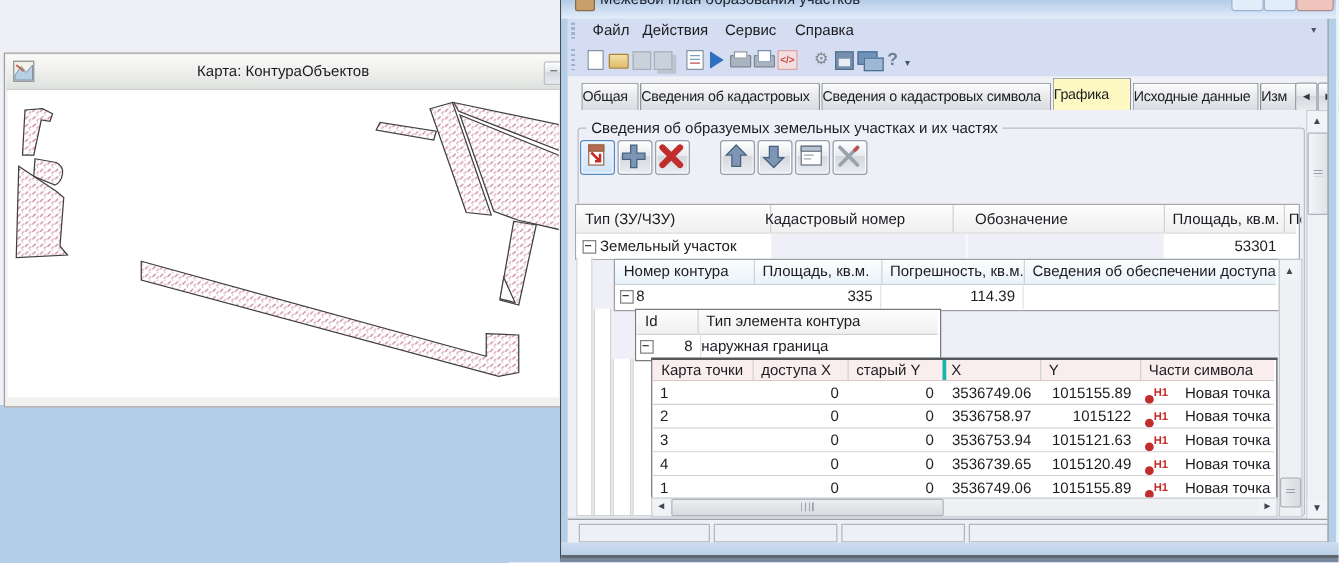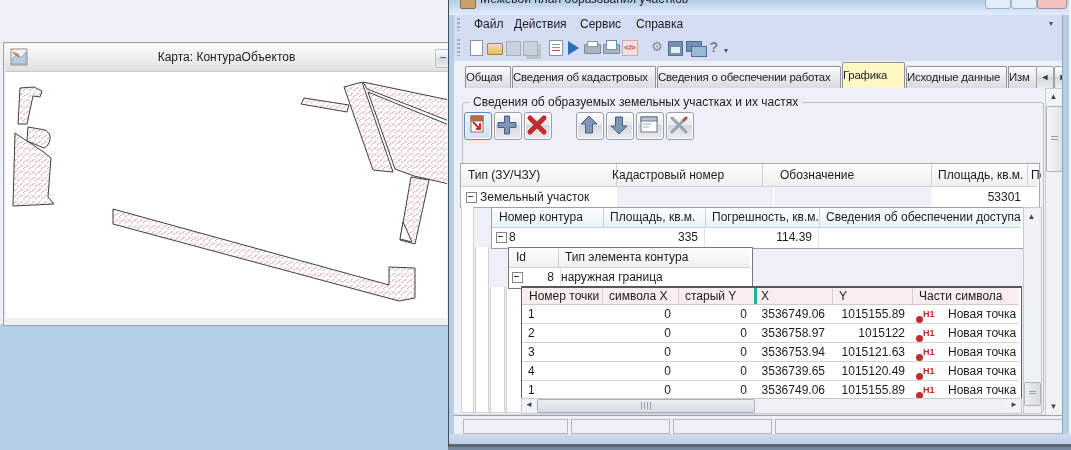--- a/index.html
+++ b/index.html
@@ -109,21 +109,21 @@
       <div class="abs" style="left:232px;top:7px;width:14px;height:9px;background:#6f93b8;border:1px solid #4d6f93">
           <div style="margin:4px 0 0 4px;width:14px;height:9px;background:#9db8d4;border:1px solid #4d6f93"></div>
         </div>
       <div class="abs" style="left:254px;top:5px;width:12px;height:16px;color:#6b7f96;font-size:14px;font-weight:bold;text-align:center;line-height:16px">?</div>
       <div class="abs" style="left:270px;top:12px;width:10px;height:10px;color:#4a5663;font-size:8px;line-height:10px">▾</div>
     </div>
 
     <div class="abs" style="left:5px;top:61px;width:613px;height:27px;background:#eef0f6;border-bottom:1px solid #8b929b">
       <div class="tab" style="left:11px;width:44px"><span>Общая</span></div>
       <div class="tab" style="left:58px;width:142px"><span>Сведения об кадастровых</span></div>
-      <div class="tab" style="left:203px;width:182px"><span>Сведения о обеспечении работах</span></div>
+      <div class="tab" style="left:203px;width:182px"><span>Сведения о кадастровых символа</span></div>
       <div class="tab active" style="left:388px;width:61px"><span>Графика</span></div>
       <div class="tab" style="left:452px;width:99px"><span>Исходные данные</span></div>
       <div class="tab" style="left:554px;width:28px;border-right:none"><span>Изм</span></div>
       <div class="scrbtn" style="left:582px;top:5px;width:16px;height:21px;line-height:21px;font-size:9px">◄</div>
       <div class="scrbtn" style="left:600px;top:5px;width:16px;height:21px;line-height:21px;font-size:9px">►</div>
     </div>
 
     <div class="abs" style="left:5px;top:88px;width:591px;height:326px;background:#eeeff7"></div>
 
     <div class="abs" style="left:13px;top:102px;width:580px;height:309px;border:1px solid #b9bfc3;border-radius:3px"></div>
@@ -215,22 +215,22 @@
       </div>
       <div class="abs" style="left:0;top:20px;width:241px;height:19px;background:#fff">
         <span class="exp" style="left:3px;top:4px"></span>
         <div class="abs cellR" style="left:14px;width:31px;top:0;height:19px;line-height:19px;border-right:1px solid #e4e4e6">8</div>
         <div class="abs" style="left:52px;top:0;height:19px;line-height:19px">наружная граница</div>
       </div>
     </div>
 
     <div class="abs" style="left:72px;top:286px;width:499px;height:111px;border:1px solid #5a5d60;border-top:2px solid #55585a;background:#fff">
       <div class="abs" style="left:0;top:0;width:497px;height:16px;background:#f9eeed;border-bottom:1px solid #d8c9c8">
-        <div class="t4c hdrtxt" style="left:0;width:73px;line-height:16px;border-right:1px solid #d2d2d3">Номер точки</div>
-        <div class="t4c hdrtxt" style="left:80px;width:69px;line-height:16px;border-right:1px solid #d2d2d3">символа X</div>
+        <div class="t4c hdrtxt" style="left:0;width:73px;line-height:16px;border-right:1px solid #d2d2d3">Карта точки</div>
+        <div class="t4c hdrtxt" style="left:80px;width:69px;line-height:16px;border-right:1px solid #d2d2d3">доступа X</div>
         <div class="t4c hdrtxt" style="left:156px;width:69px;line-height:16px;border-right:3px solid #14b8a6">старый Y</div>
         <div class="t4c hdrtxt" style="left:232px;width:71px;line-height:16px;border-right:1px solid #d2d2d3">X</div>
         <div class="t4c hdrtxt" style="left:310px;width:73px;line-height:16px;border-right:1px solid #d2d2d3">Y</div>
         <div class="t4c hdrtxt" style="left:390px;width:107px;line-height:16px">Части символа</div>
       </div>
       <div>
           <div style="position: absolute; left: 0px; width: 497px; height: 18px; top: 17px; border-bottom: 1px solid rgb(210, 210, 211); background: rgb(255, 255, 255);">
             <div class="t4c" style="left: 0px; width: 73px; padding-left: 6px;">1</div>
             <div class="t4c cellR" style="left: 80px; width: 69px;">0</div>
             <div class="t4c cellR" style="left: 156px; width: 69px;">0</div>

